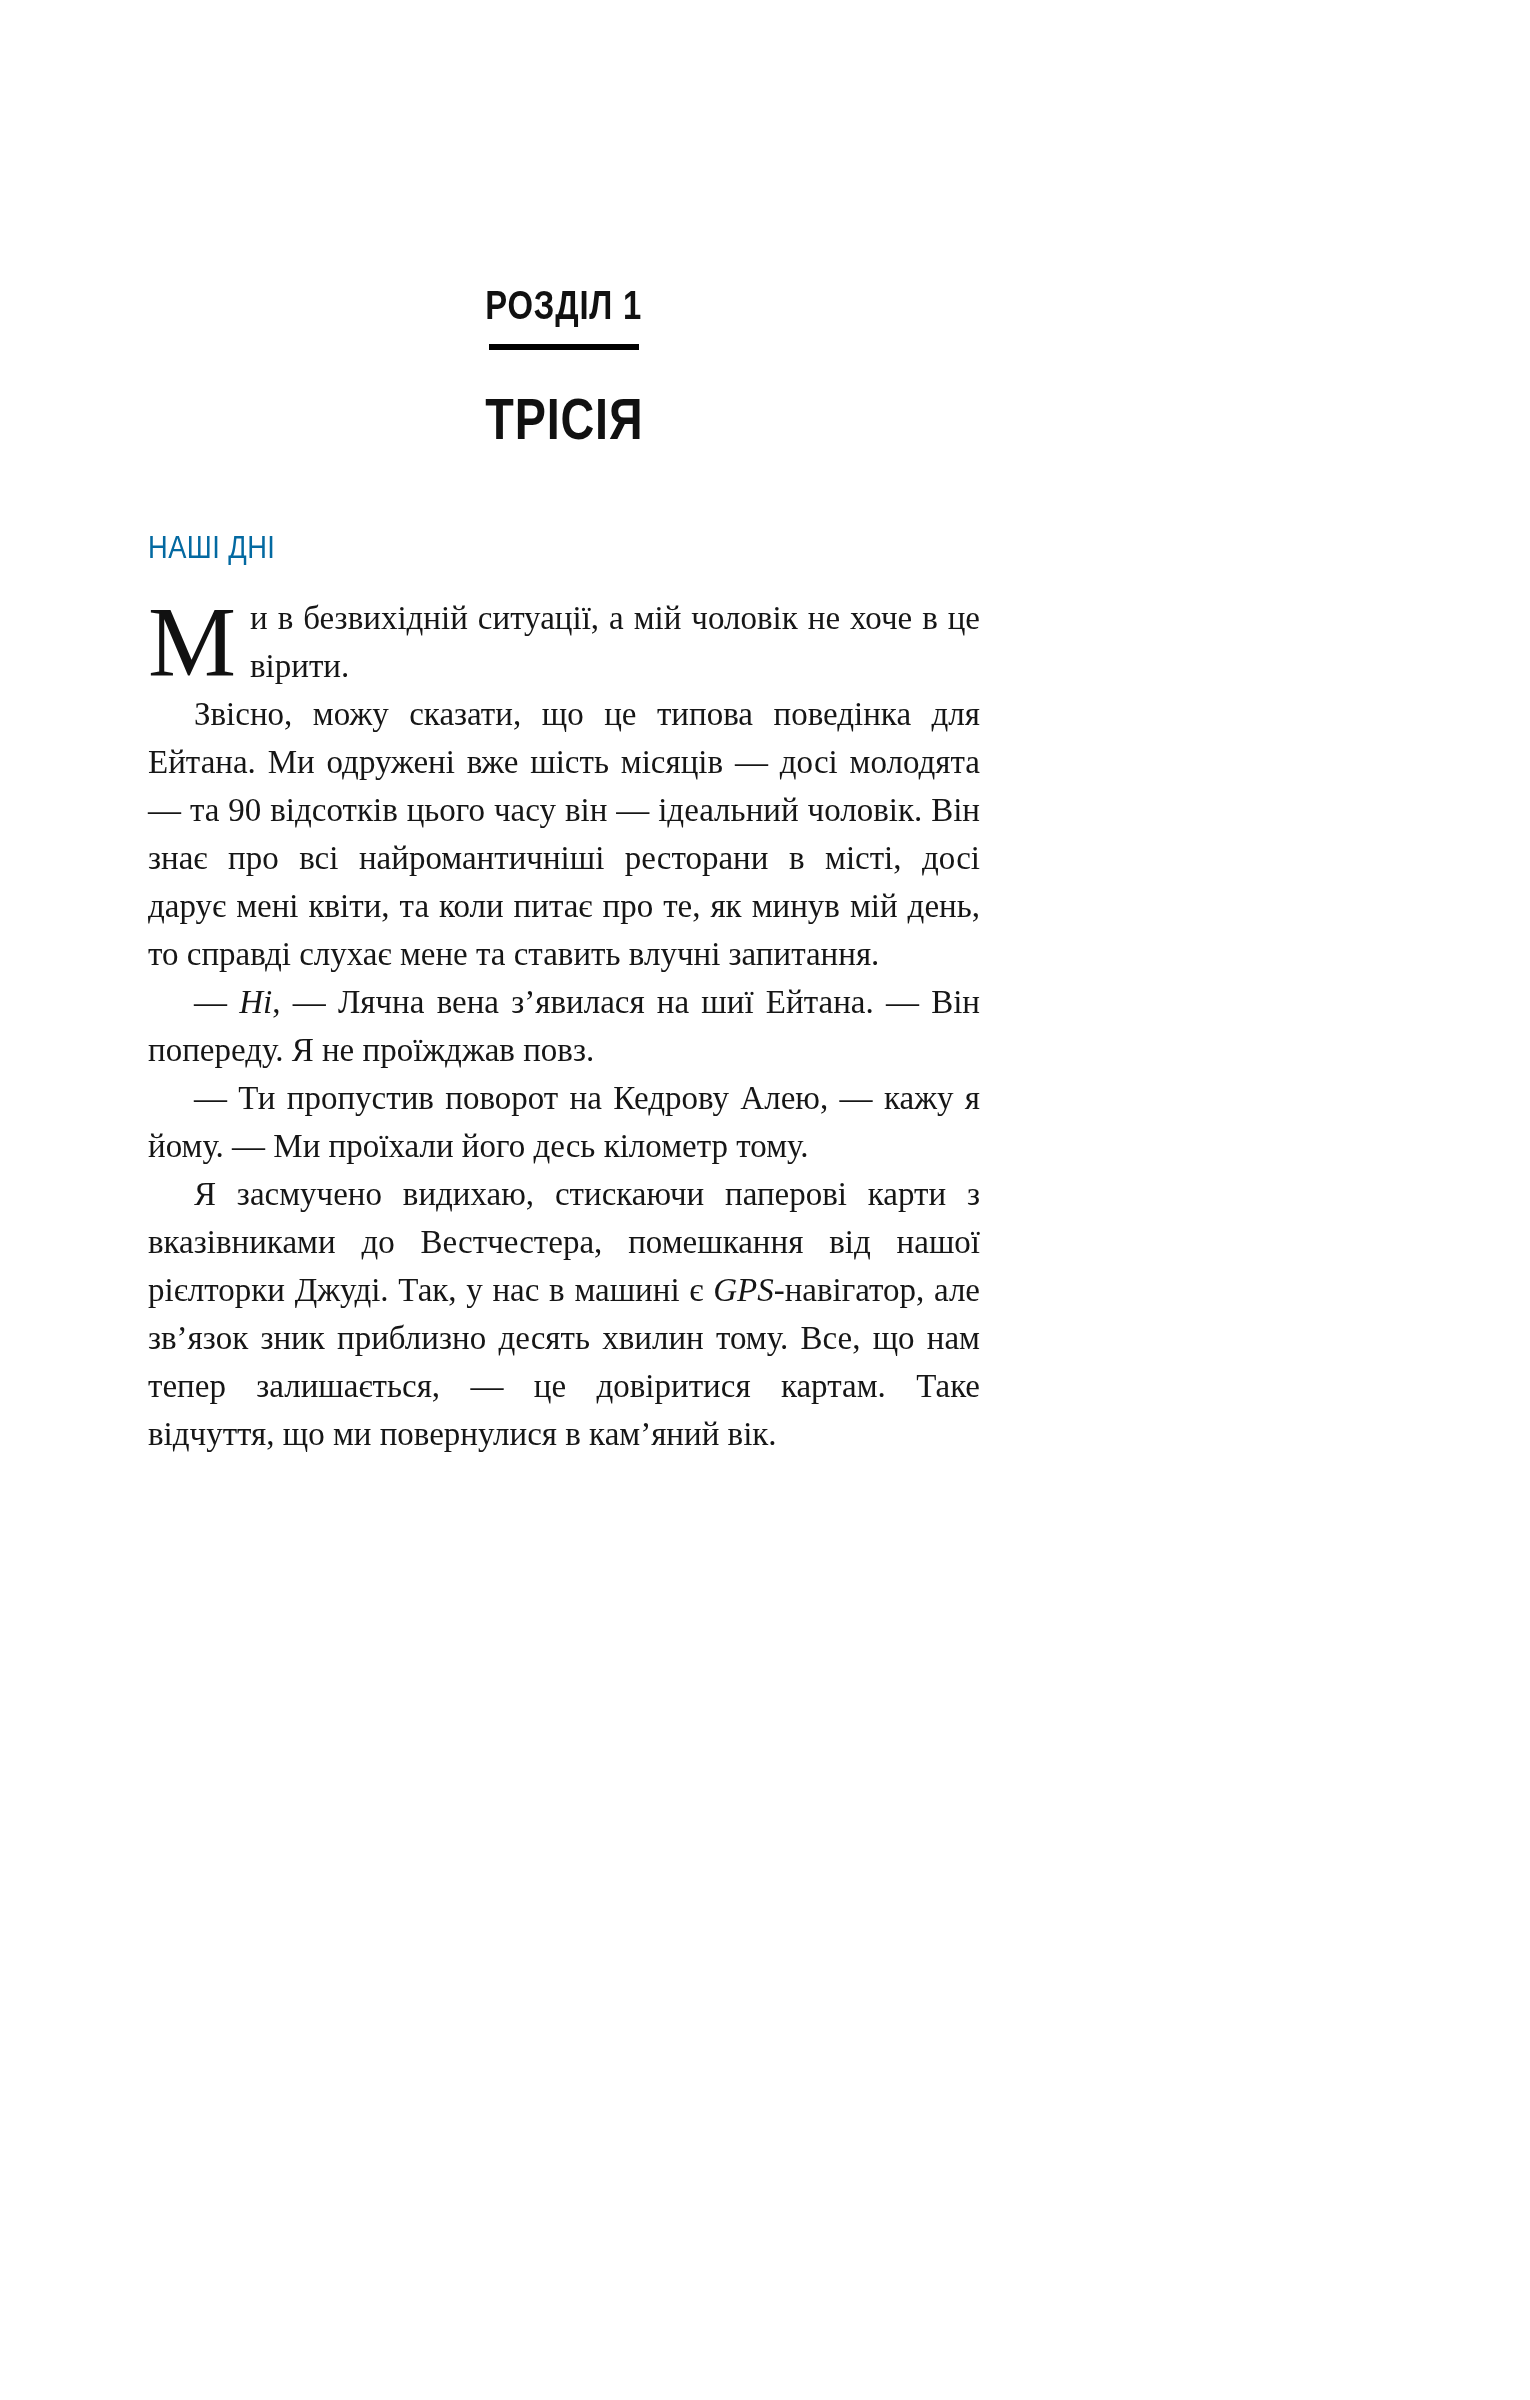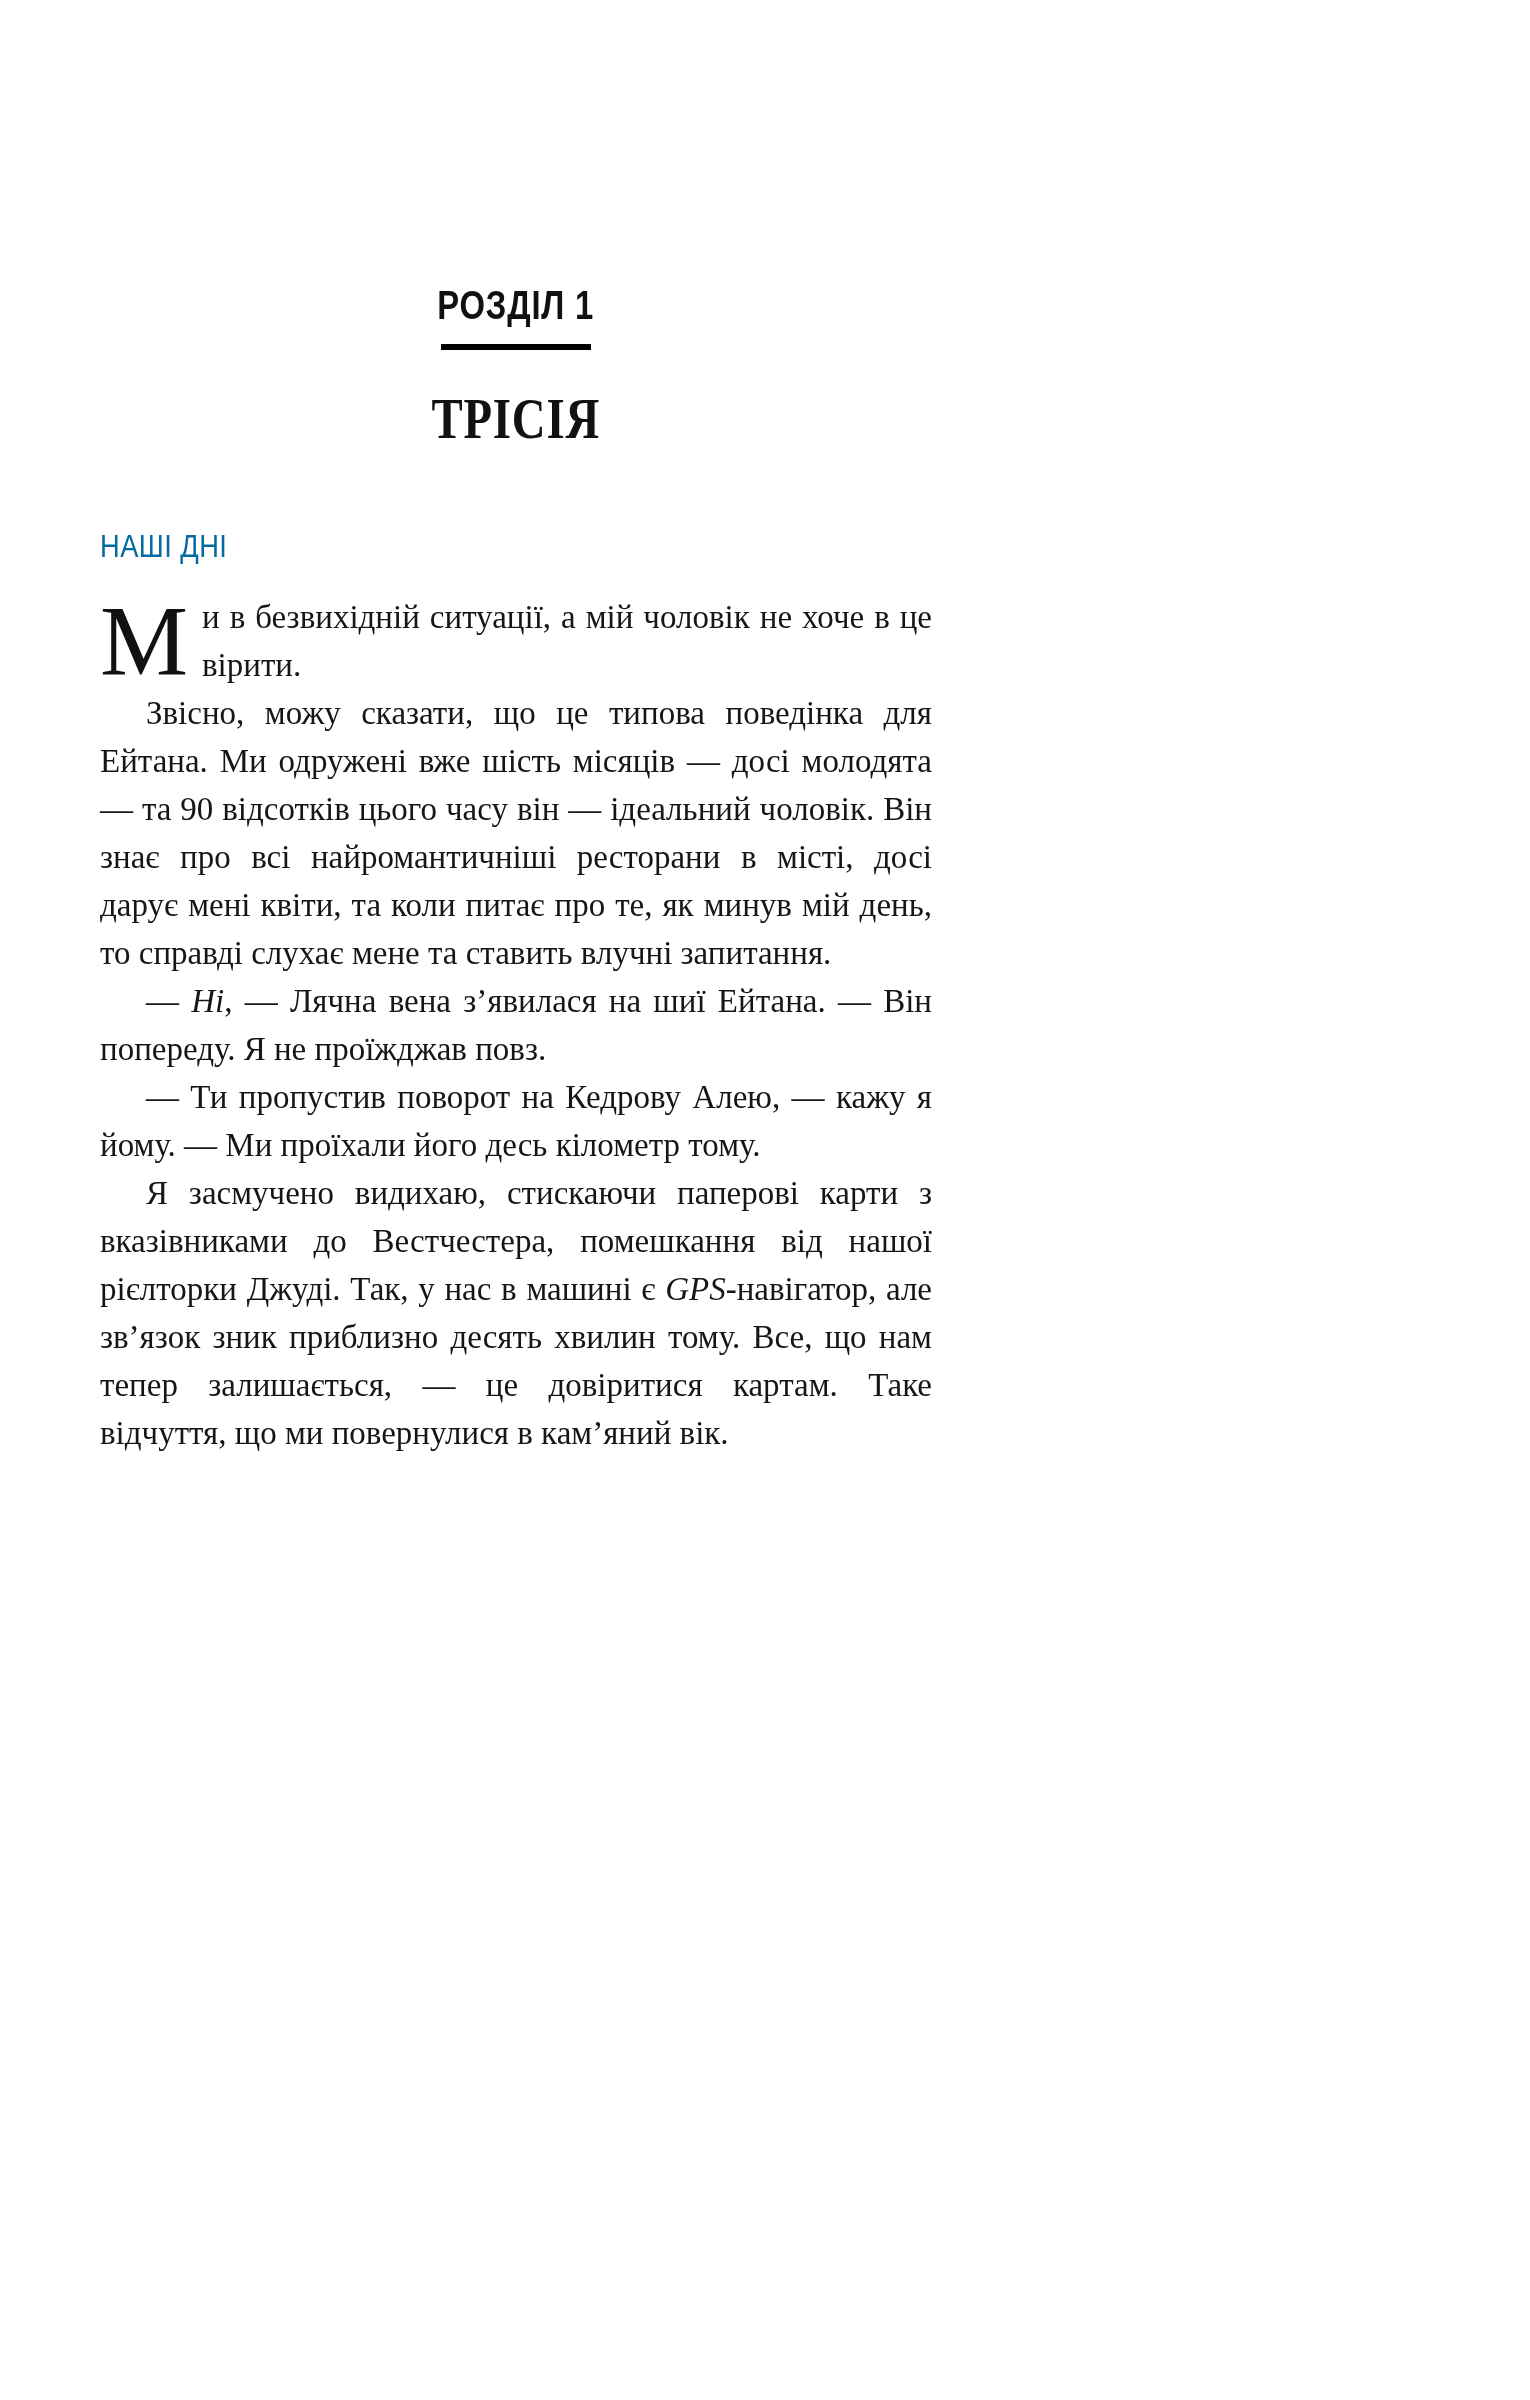--- a/index.html
+++ b/index.html
@@ -6,20 +6,21 @@
 
   html, body { background: #ffffff; }
 
   .page {
     position: relative;
     width: 1246px;
     height: 2400px;
     background: #ffffff;
     overflow: hidden;
     color: #161616;
+    margin-left: 48px;
   }
 
   .column {
     position: absolute;
     left: 100px;
     top: 283px;
     width: 832px;
   }
 
   
@@ -41,21 +42,21 @@
 
   .chapter-rule {
     width: 150px;
     height: 6px;
     background: #000;
     margin: 16px auto 0 auto;
   }
 
   .title {
     margin-top: 36px;
-    font-family: Liberation Serif, serif;
+    font-family: Liberation Sans, sans-serif;
     font-weight: 700;
     font-size: 57px;
     letter-spacing: 1px;
     color: #111;
   }
 
   
   .section-heading {
     margin-top: 78px;
     font-family: "Liberation Sans", sans-serif;

